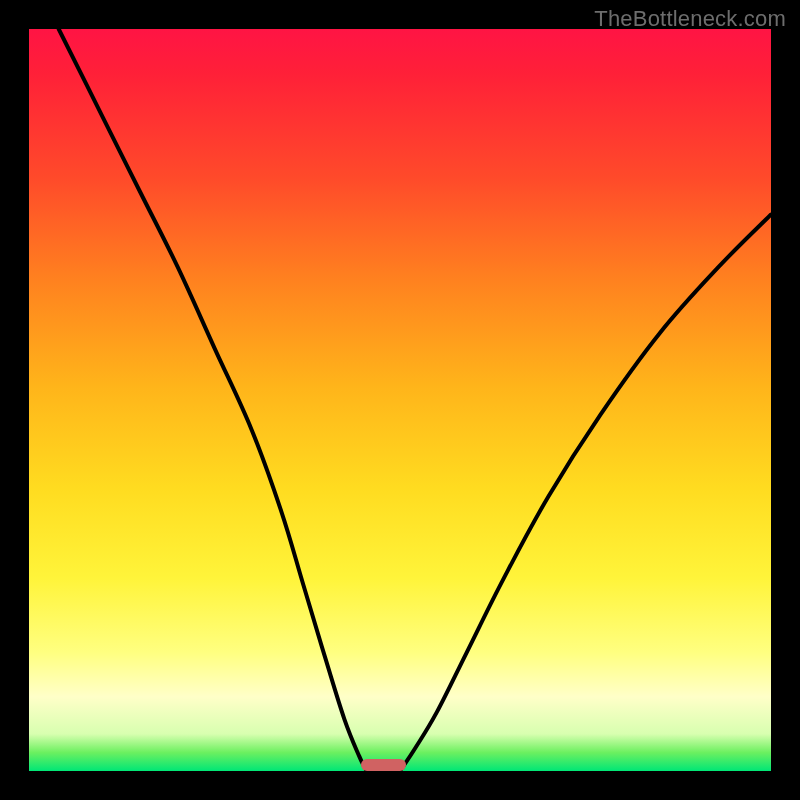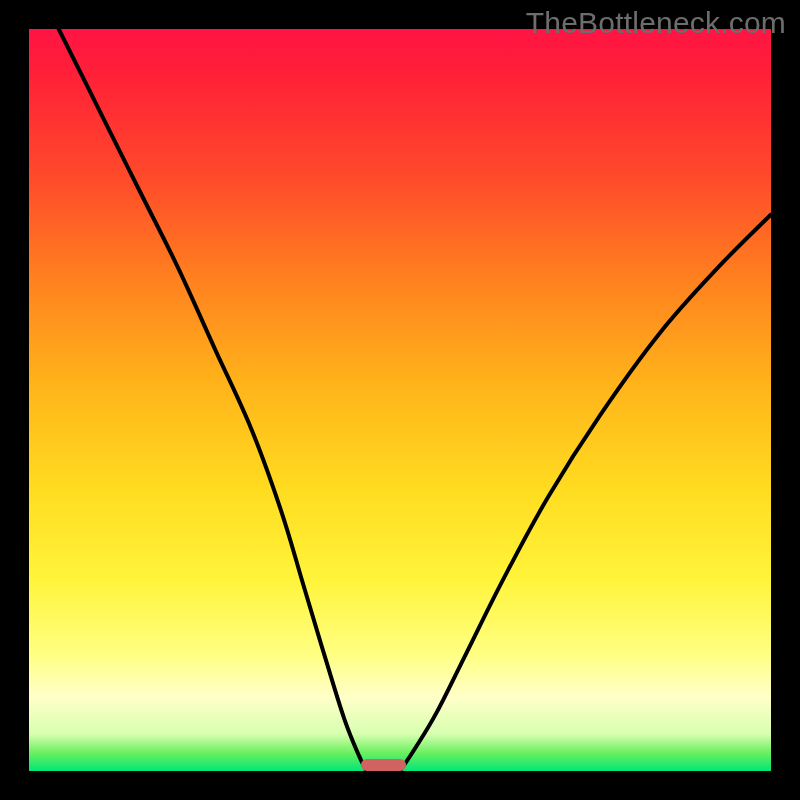--- a/index.html
+++ b/index.html
@@ -35,21 +35,21 @@
       #ffffc8 90%,
       #d8ffb0 95%,
       #6cf060 97.5%,
       #00e676 100%);
   }
   .watermark{
     position:absolute;
     top:6px;
     right:14px;
     color:#6d6d6d;
-    font-size:30px;
+    font-size:22px;
     letter-spacing:0.2px;
     font-weight:400;
   }
   svg.curves{
     position:absolute;
     left:29px;top:29px;
     width:742px;height:742px;
     overflow:visible;
   }
   .marker{

